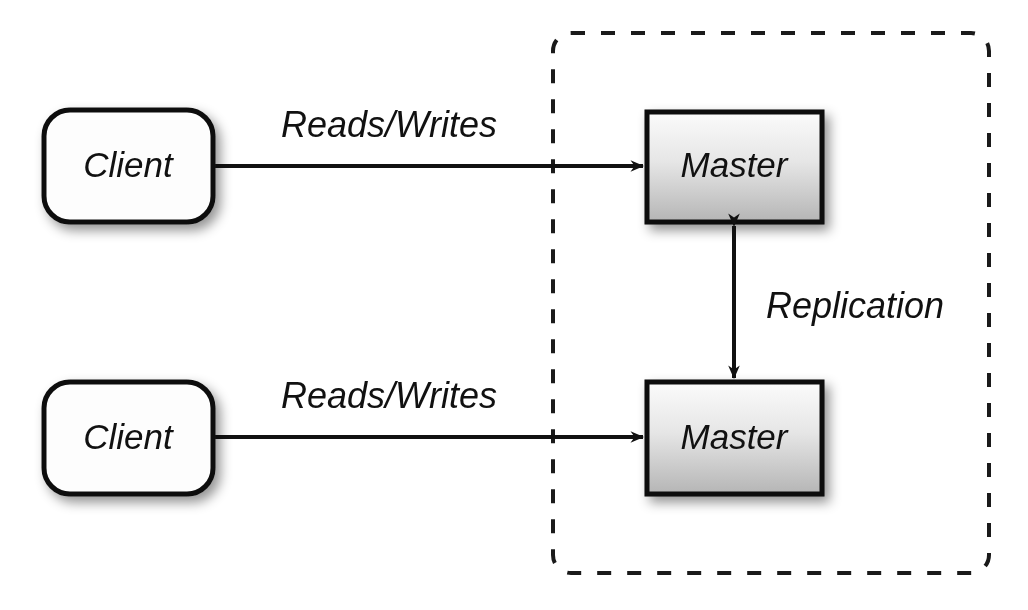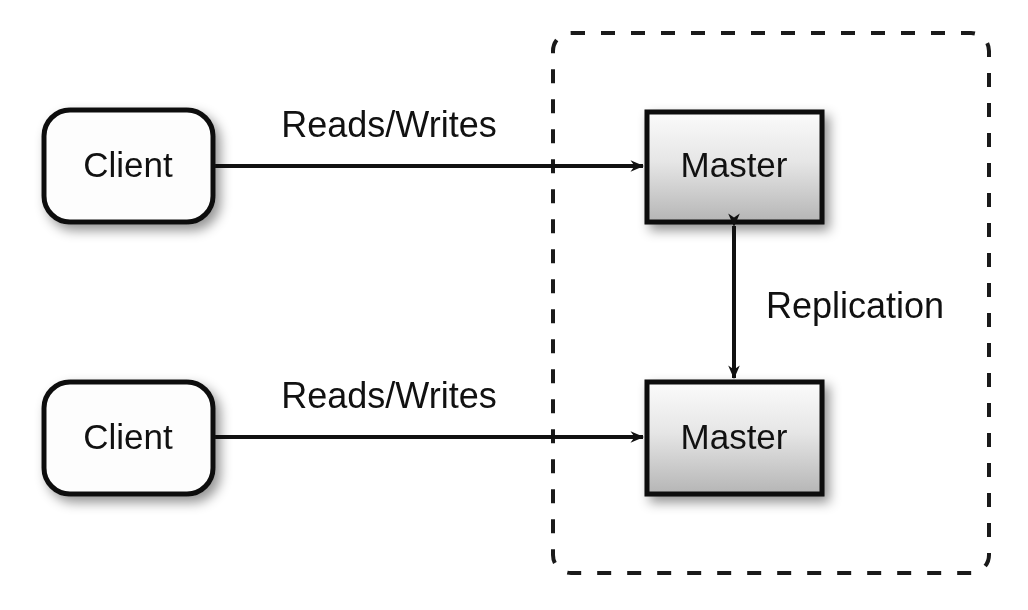--- a/index.html
+++ b/index.html
@@ -7,20 +7,21 @@
     padding: 0;
     background: #ffffff;
   }
   #canvas {
     position: relative;
     width: 1028px;
     height: 610px;
     background: #ffffff;
     font-family: "Liberation Sans", sans-serif;
     overflow: hidden;
+    font-style: italic;
   }
   #diagram-svg {
     position: absolute;
     top: 0;
     left: 0;
     width: 1028px;
     height: 610px;
     display: block;
   }
   .node-label {

